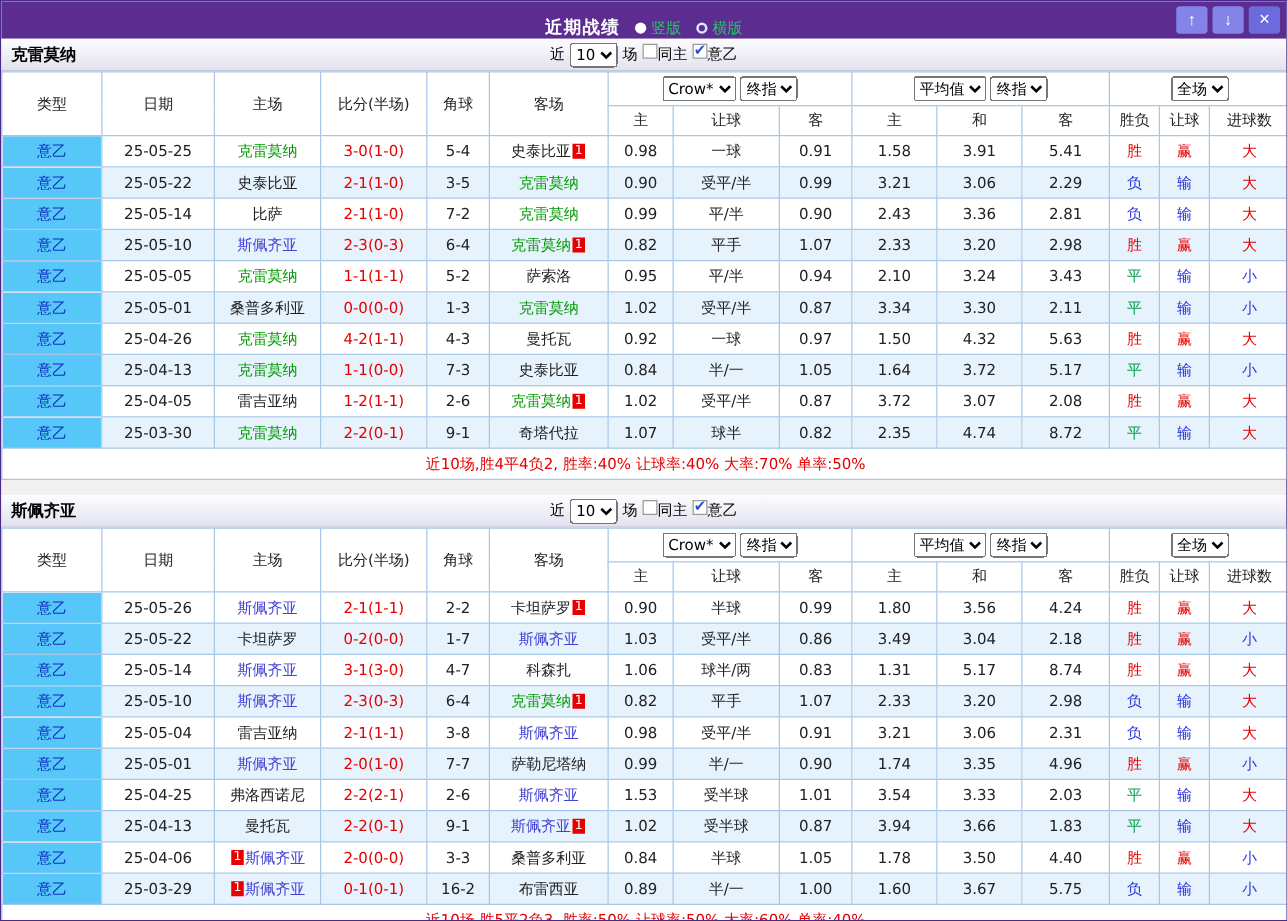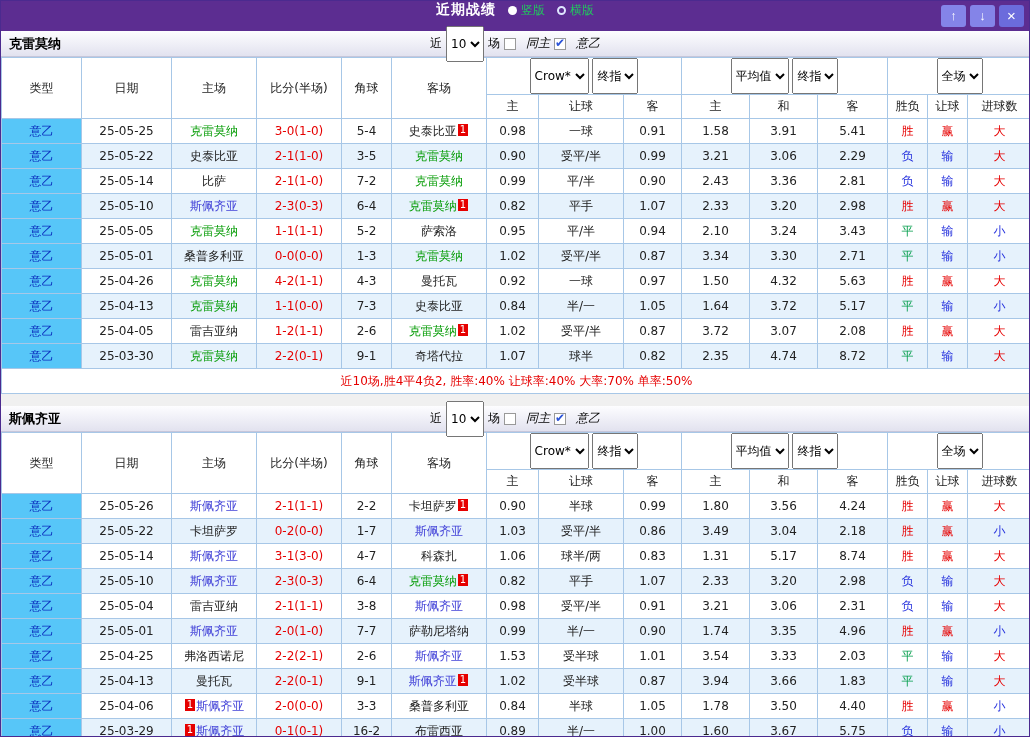--- a/index.html
+++ b/index.html
@@ -1,33 +1,33 @@
 <!DOCTYPE html>
 <html><head>
 <meta charset="utf-8">
 <style>
   *{box-sizing:border-box;}
   html,body{margin:0;padding:0;background:#fff;font-family:"DejaVu Sans","Liberation Sans",sans-serif;}
   .app{width:1030px;height:737px;border:1px solid #4b2a8f;overflow:hidden;background:#fff;}
   
-  .titlebar{height:30px;background:#5c2d91;position:relative;display:flex;align-items:flex-start;justify-content:center;}
+  .titlebar{height:30px;background:#5c2d91;position:relative;display:flex;align-items:flex-end;justify-content:center;}
   .tb-center{display:flex;align-items:center;gap:12px;color:#fff;font-size:12px;}
   .tb-title{font-weight:bold;font-size:14px;letter-spacing:1px;}
   .radio{display:flex;align-items:center;gap:4px;cursor:pointer;color:#22c55e;}
   .rdot{width:9px;height:9px;border-radius:50%;background:#fff;display:inline-block;}
   .rdot.ring{background:transparent;border:2px solid #dfe6ff;width:9px;height:9px;}
   .tb-btns{position:absolute;right:5px;top:4px;display:flex;gap:4px;}
   .tbtn{width:25px;height:22px;border:0;border-radius:3px;background:#8484e8;color:#fff;font-size:13px;line-height:20px;cursor:pointer;padding:0;}
   .tbtn.close{background:#6b6bdc;font-size:15px;}
   
   .section-bar{height:26px;background:linear-gradient(#fdfdff,#e2e2ef);border-bottom:1px solid #c6c6da;position:relative;display:flex;align-items:center;justify-content:center;}
   .team-name{position:absolute;left:8px;font-weight:bold;font-size:13px;color:#000;}
   .bar-controls{display:flex;align-items:center;gap:4px;font-size:12px;color:#000;}
-  .sel{font-size:12px;height:36px;font-family:inherit;}
-  .cbwrap{display:flex;align-items:center;gap:10px;cursor:pointer;font-style:italic;}
+  .sel{font-size:12px;height:20px;font-family:inherit;}
+  .cbwrap{display:flex;gap:0;cursor:pointer;}
   .cbx{width:12px;height:12px;border:1px solid #999;background:#fff;display:inline-block;position:relative;}
   .cbx.checked::after{content:"\2714";position:absolute;left:0;top:-3px;color:#2a52d8;font-size:12px;}
   
   .grid{width:100%;border-collapse:collapse;table-layout:fixed;font-size:12px;}
   .grid th,.grid td{border:1px solid #a7c7e7;text-align:center;padding:0;white-space:nowrap;overflow:hidden;height:25px;color:#222;font-weight:normal;}
   .grid thead th{background:#fff;height:24px;}
   .grid thead tr:first-child th{height:27px;}
   .grid tbody tr:nth-child(odd) td{background:#fff;}
   .grid tbody tr:nth-child(even) td{background:#e6f2fc;}
   td.c-type{background:#57c6f8 !important;color:#0b2fbe;}
@@ -223,21 +223,21 @@
             <td>25-05-01</td>
             <td><span class="">桑普多利亚</span></td>
             <td class="c-score">0-0(0-0)</td>
             <td>1-3</td>
             <td><span class="team-green">克雷莫纳</span></td>
             <td>1.02</td>
             <td>受平/半</td>
             <td>0.87</td>
             <td>3.34</td>
             <td>3.30</td>
-            <td>2.71</td>
+            <td>2.11</td>
             <td class="c-g">平</td>
             <td class="c-b">输</td>
             <td class="c-b">小</td>
           </tr>
           <tr>
             <td class="c-type">意乙</td>
             <td>25-04-26</td>
             <td><span class="team-green">克雷莫纳</span></td>
             <td class="c-score">4-2(1-1)</td>
             <td>4-3</td>

